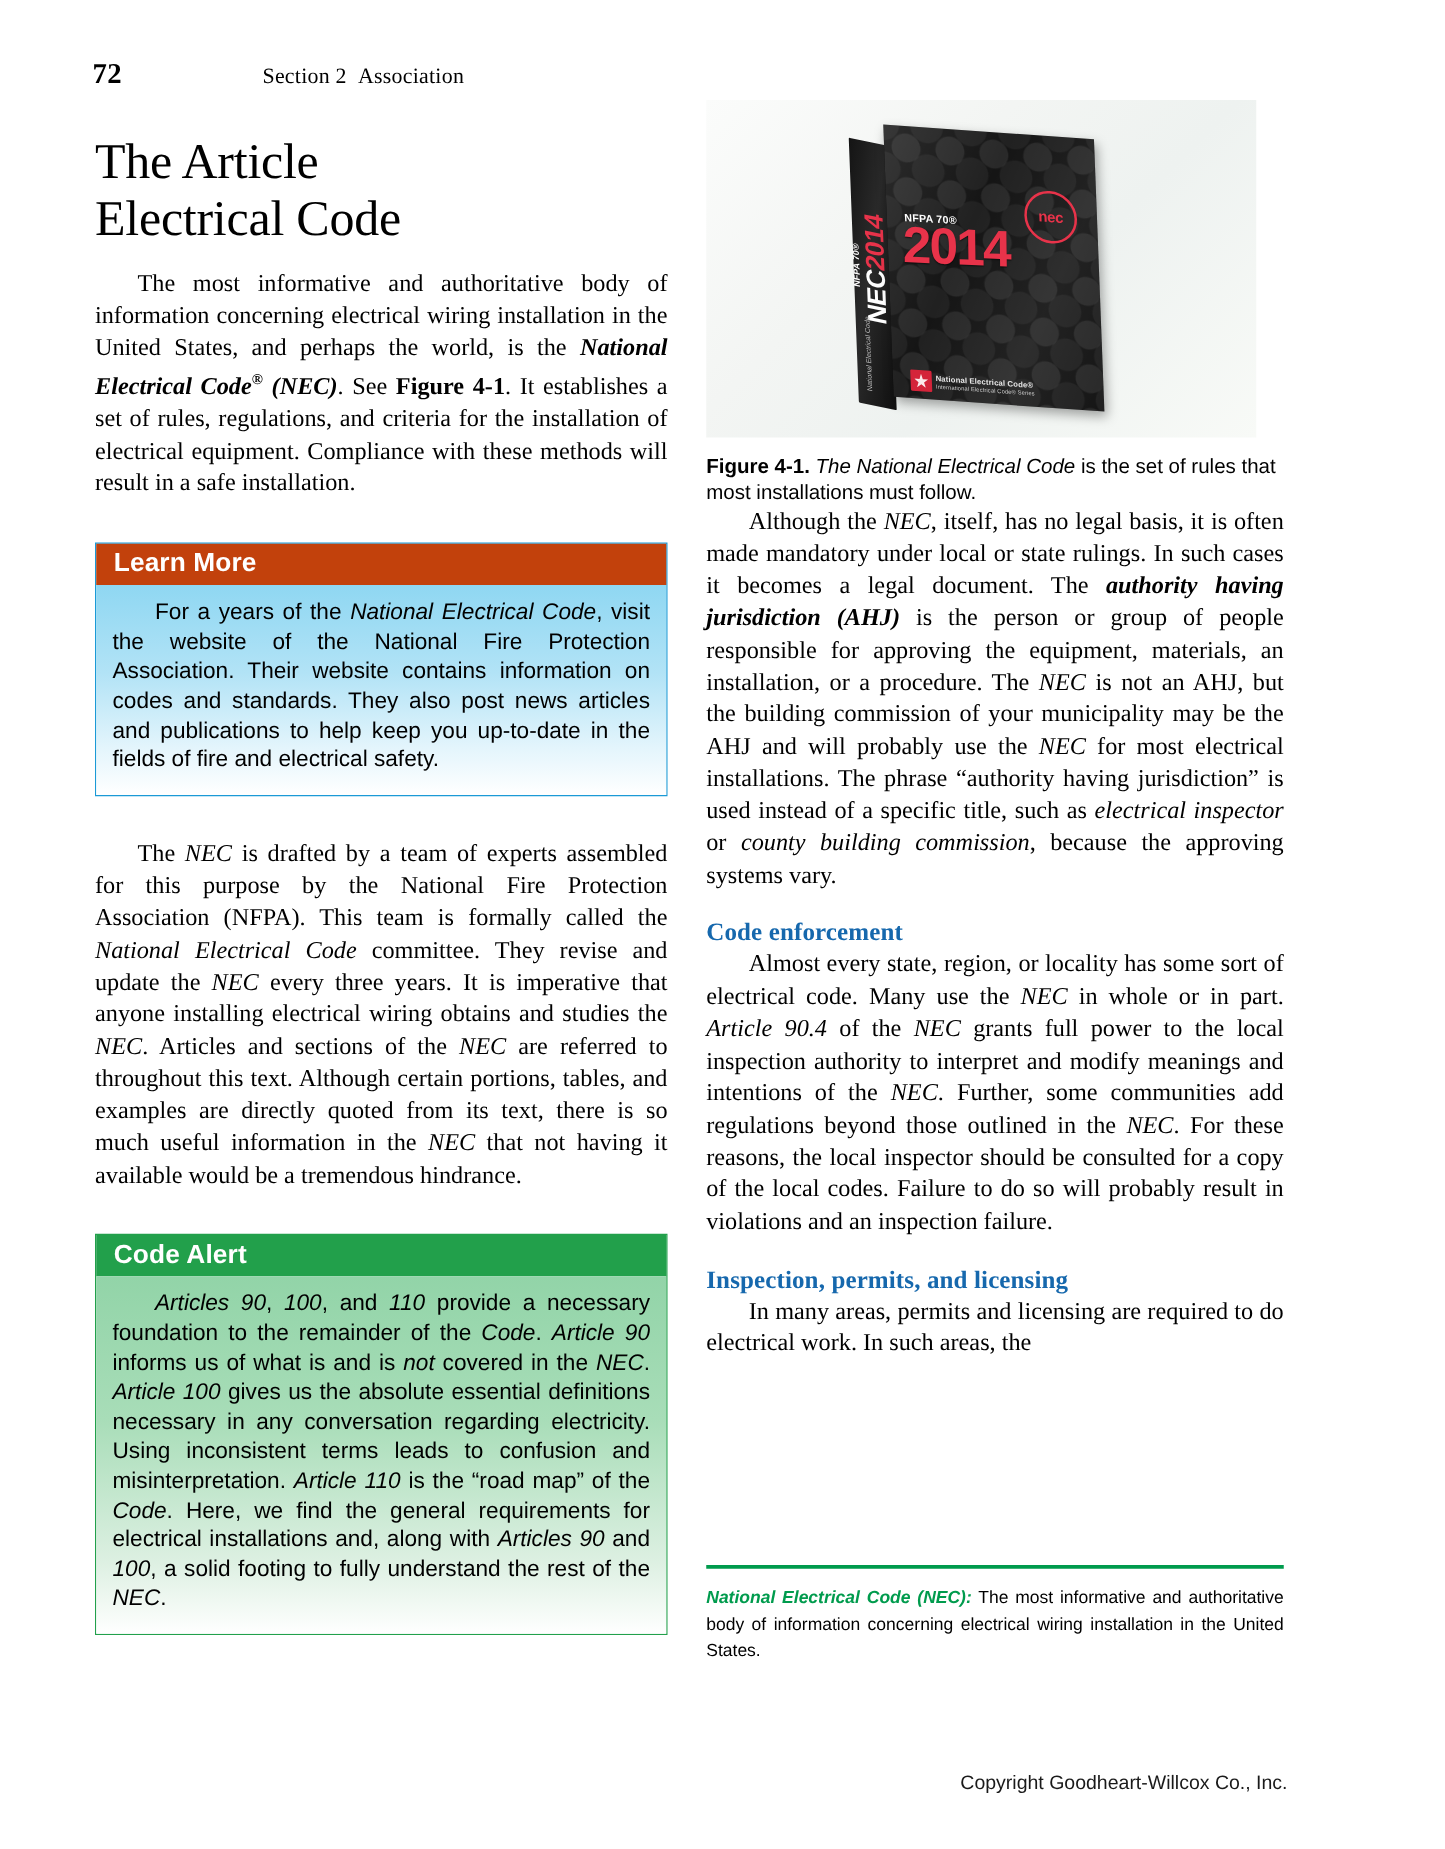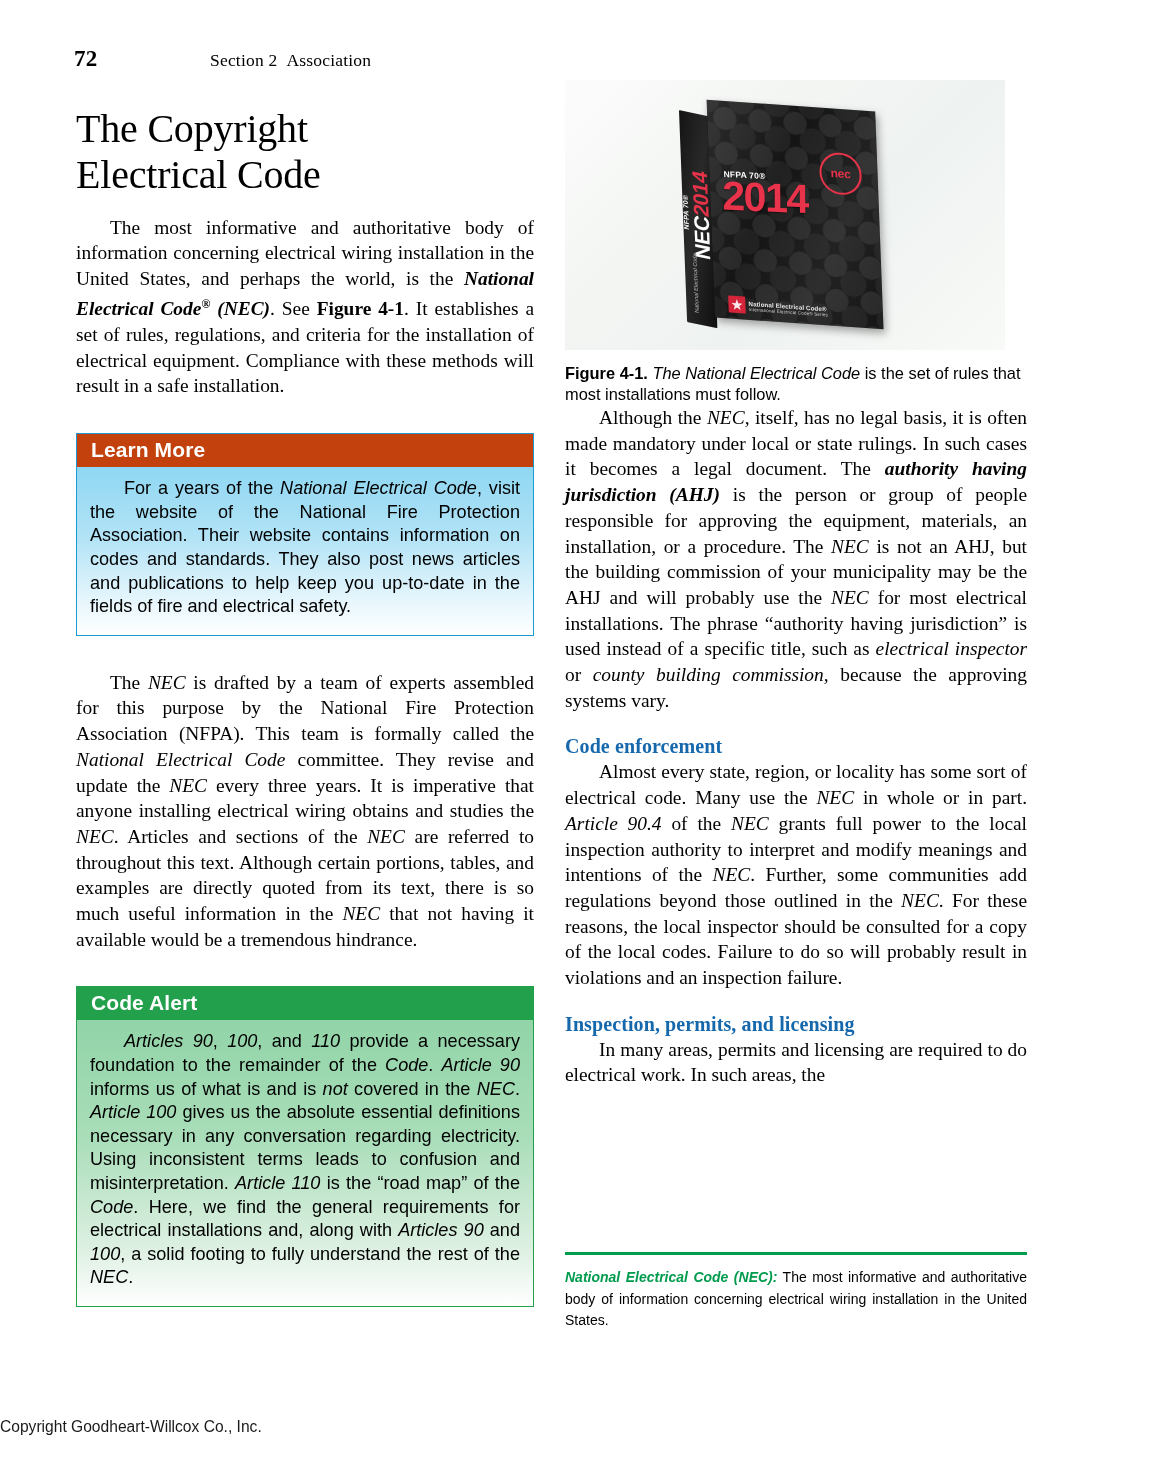--- a/index.html
+++ b/index.html
@@ -339,42 +339,42 @@
     font-weight: bold;
     font-style: italic;
   }
 
   
   .copyright {
     position: absolute;
     left: 0;
     top: 1418px;
     width: 1030px;
-    text-align: left;
+    text-align: right;
     font-family: "Liberation Sans", sans-serif;
     font-size: 15.6px;
     color: #1a1a1a;
   }
 </style>
 </head>
 <body>
 
 <div class="page">
 
   <div class="running-head">
     <div class="folio">72</div>
     <div class="runhead-text">
       <span>Section 2</span><span class="gap"></span><span>Association</span>
     </div>
   </div>
 
   <div class="col-left">
 
     <h1 class="chapter-title">
-      <span class="l1">The Copyright</span>
+      <span class="l1">The Article</span>
       <span class="l2">Electrical Code</span>
     </h1>
 
     <p class="body"><span>The most informative and authoritative body of information concerning electrical wiring installation in the United States, and perhaps the world, is the </span><b><i><span>National Electrical Code</span><sup class="reg">®</sup><span> (NEC)</span></i></b><span>. See </span><b><span>Figure 4-1</span></b><span>. It establishes a set of rules, regulations, and criteria for the installation of electrical equipment. Compliance with these methods will result in a safe installation.</span></p>
 
     <div class="feature-box learn-more">
       <div class="fb-header">Learn More</div>
       <div class="fb-body"><span>For a years of the </span><i>National Electrical Code</i><span>, visit the website of the National Fire Protection Association. Their website contains information on codes and standards. They also post news articles and publications to help keep you up-to-date in the fields of fire and electrical safety.</span></div>
     </div>
 

